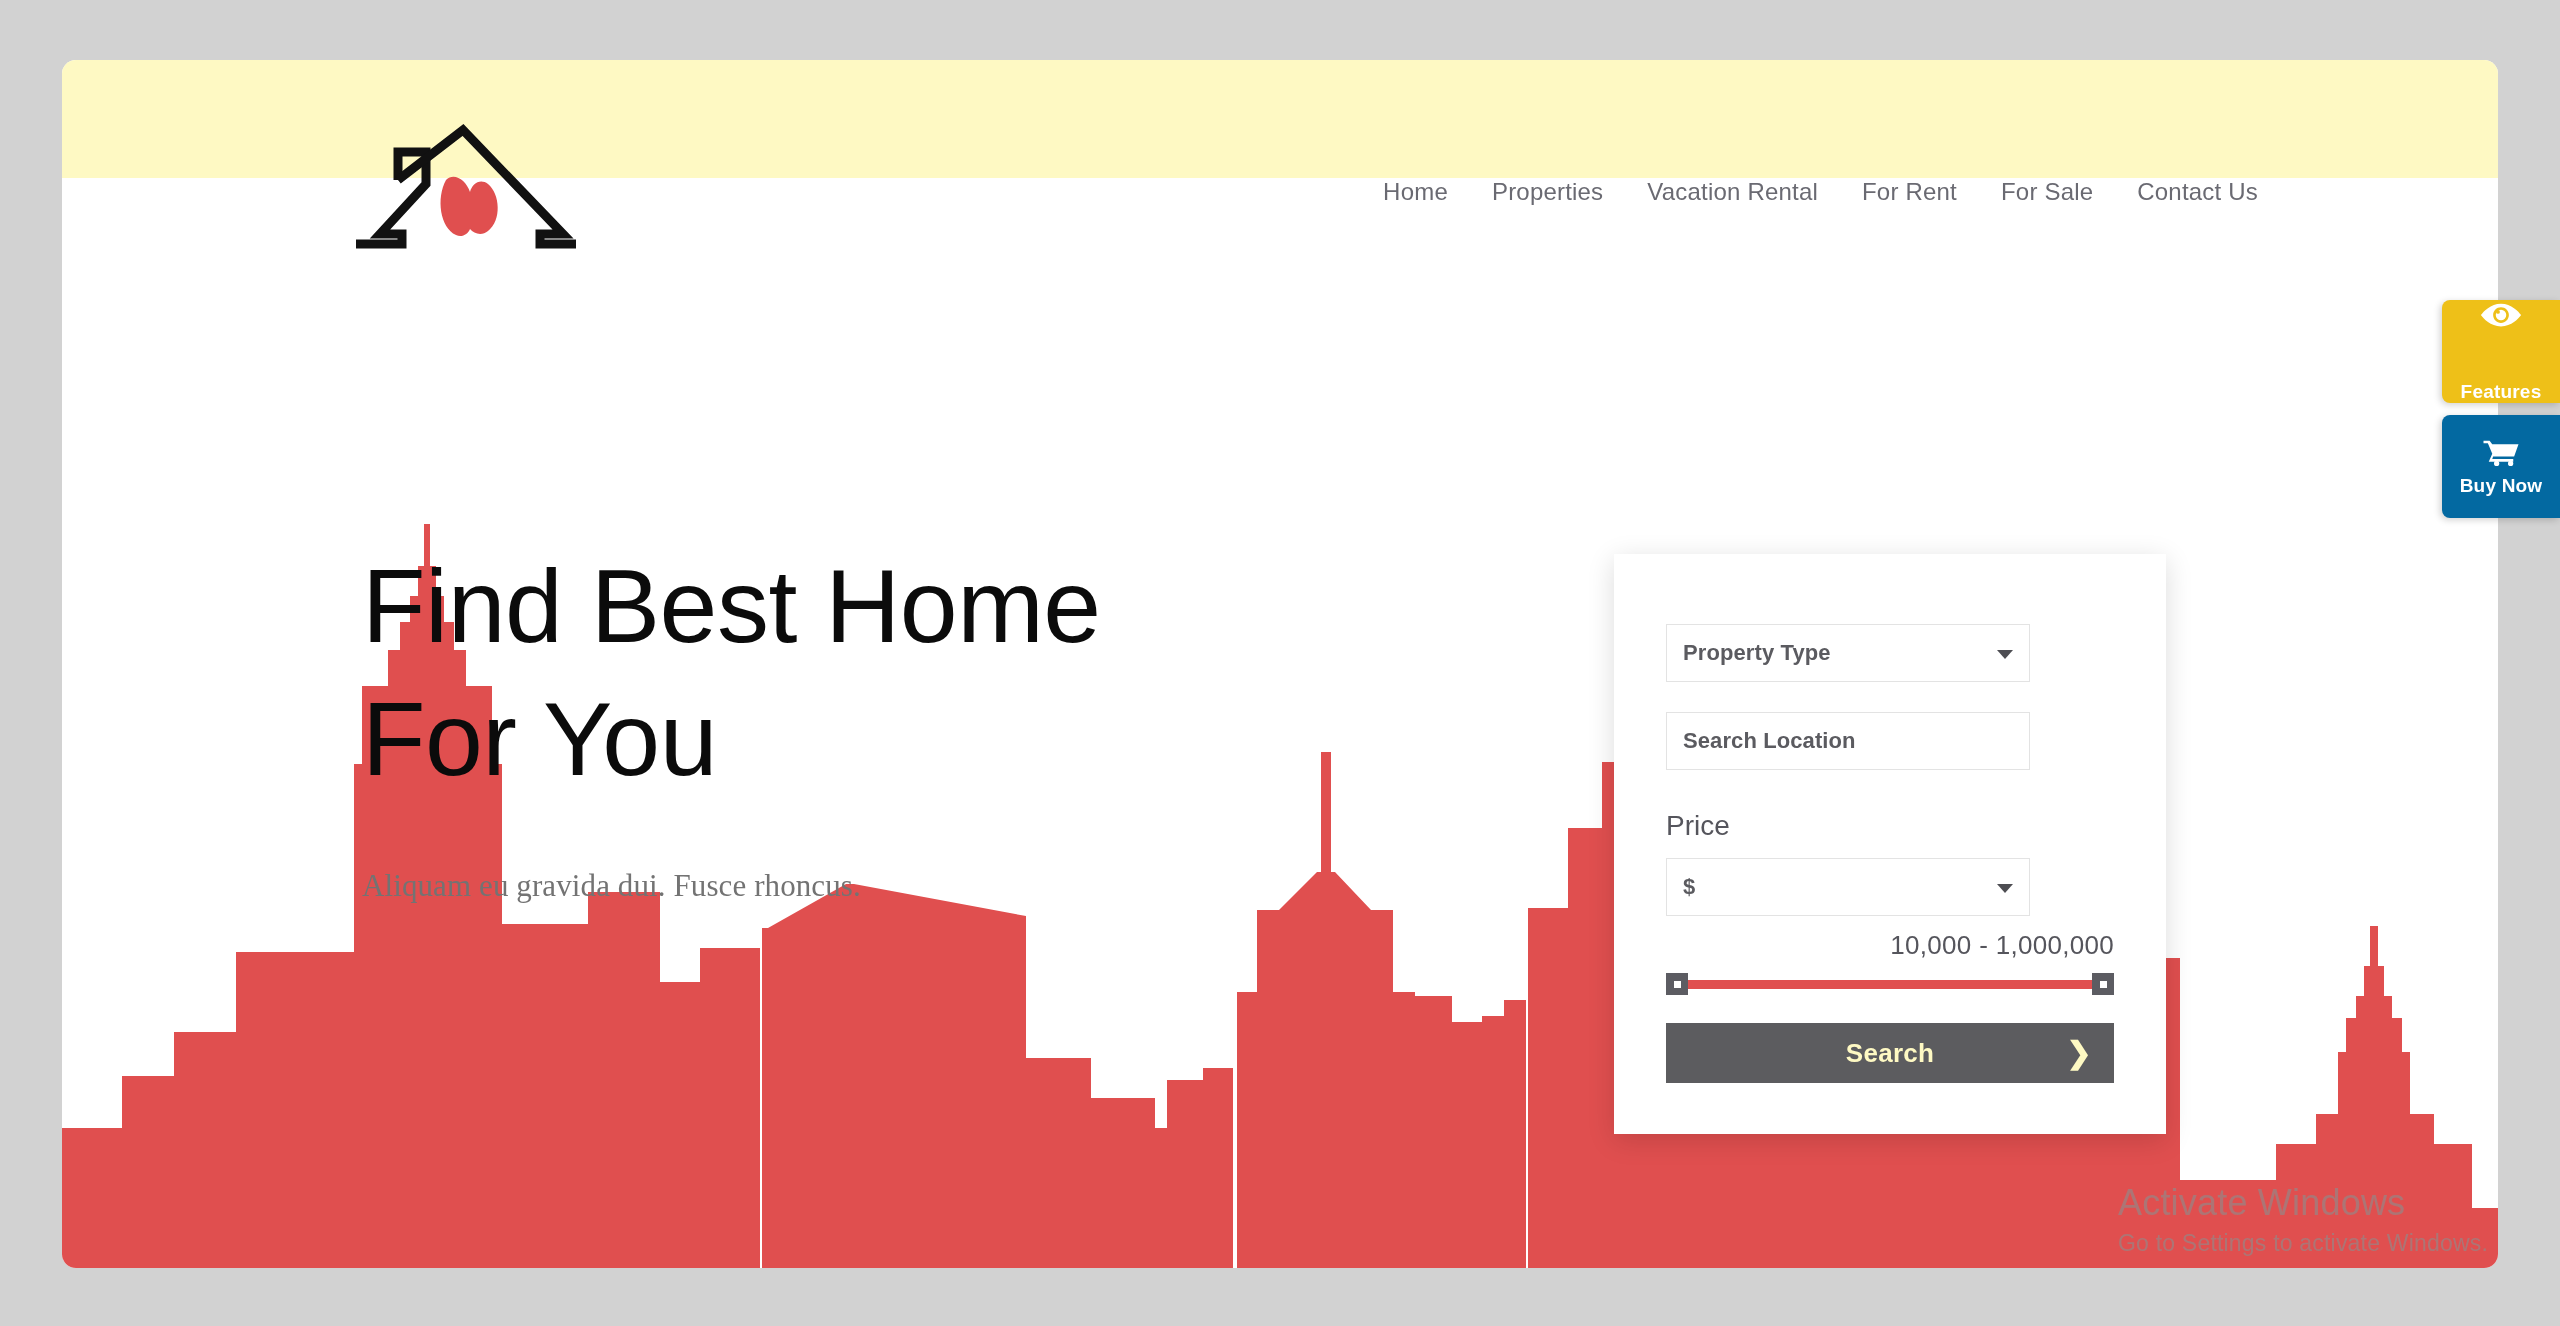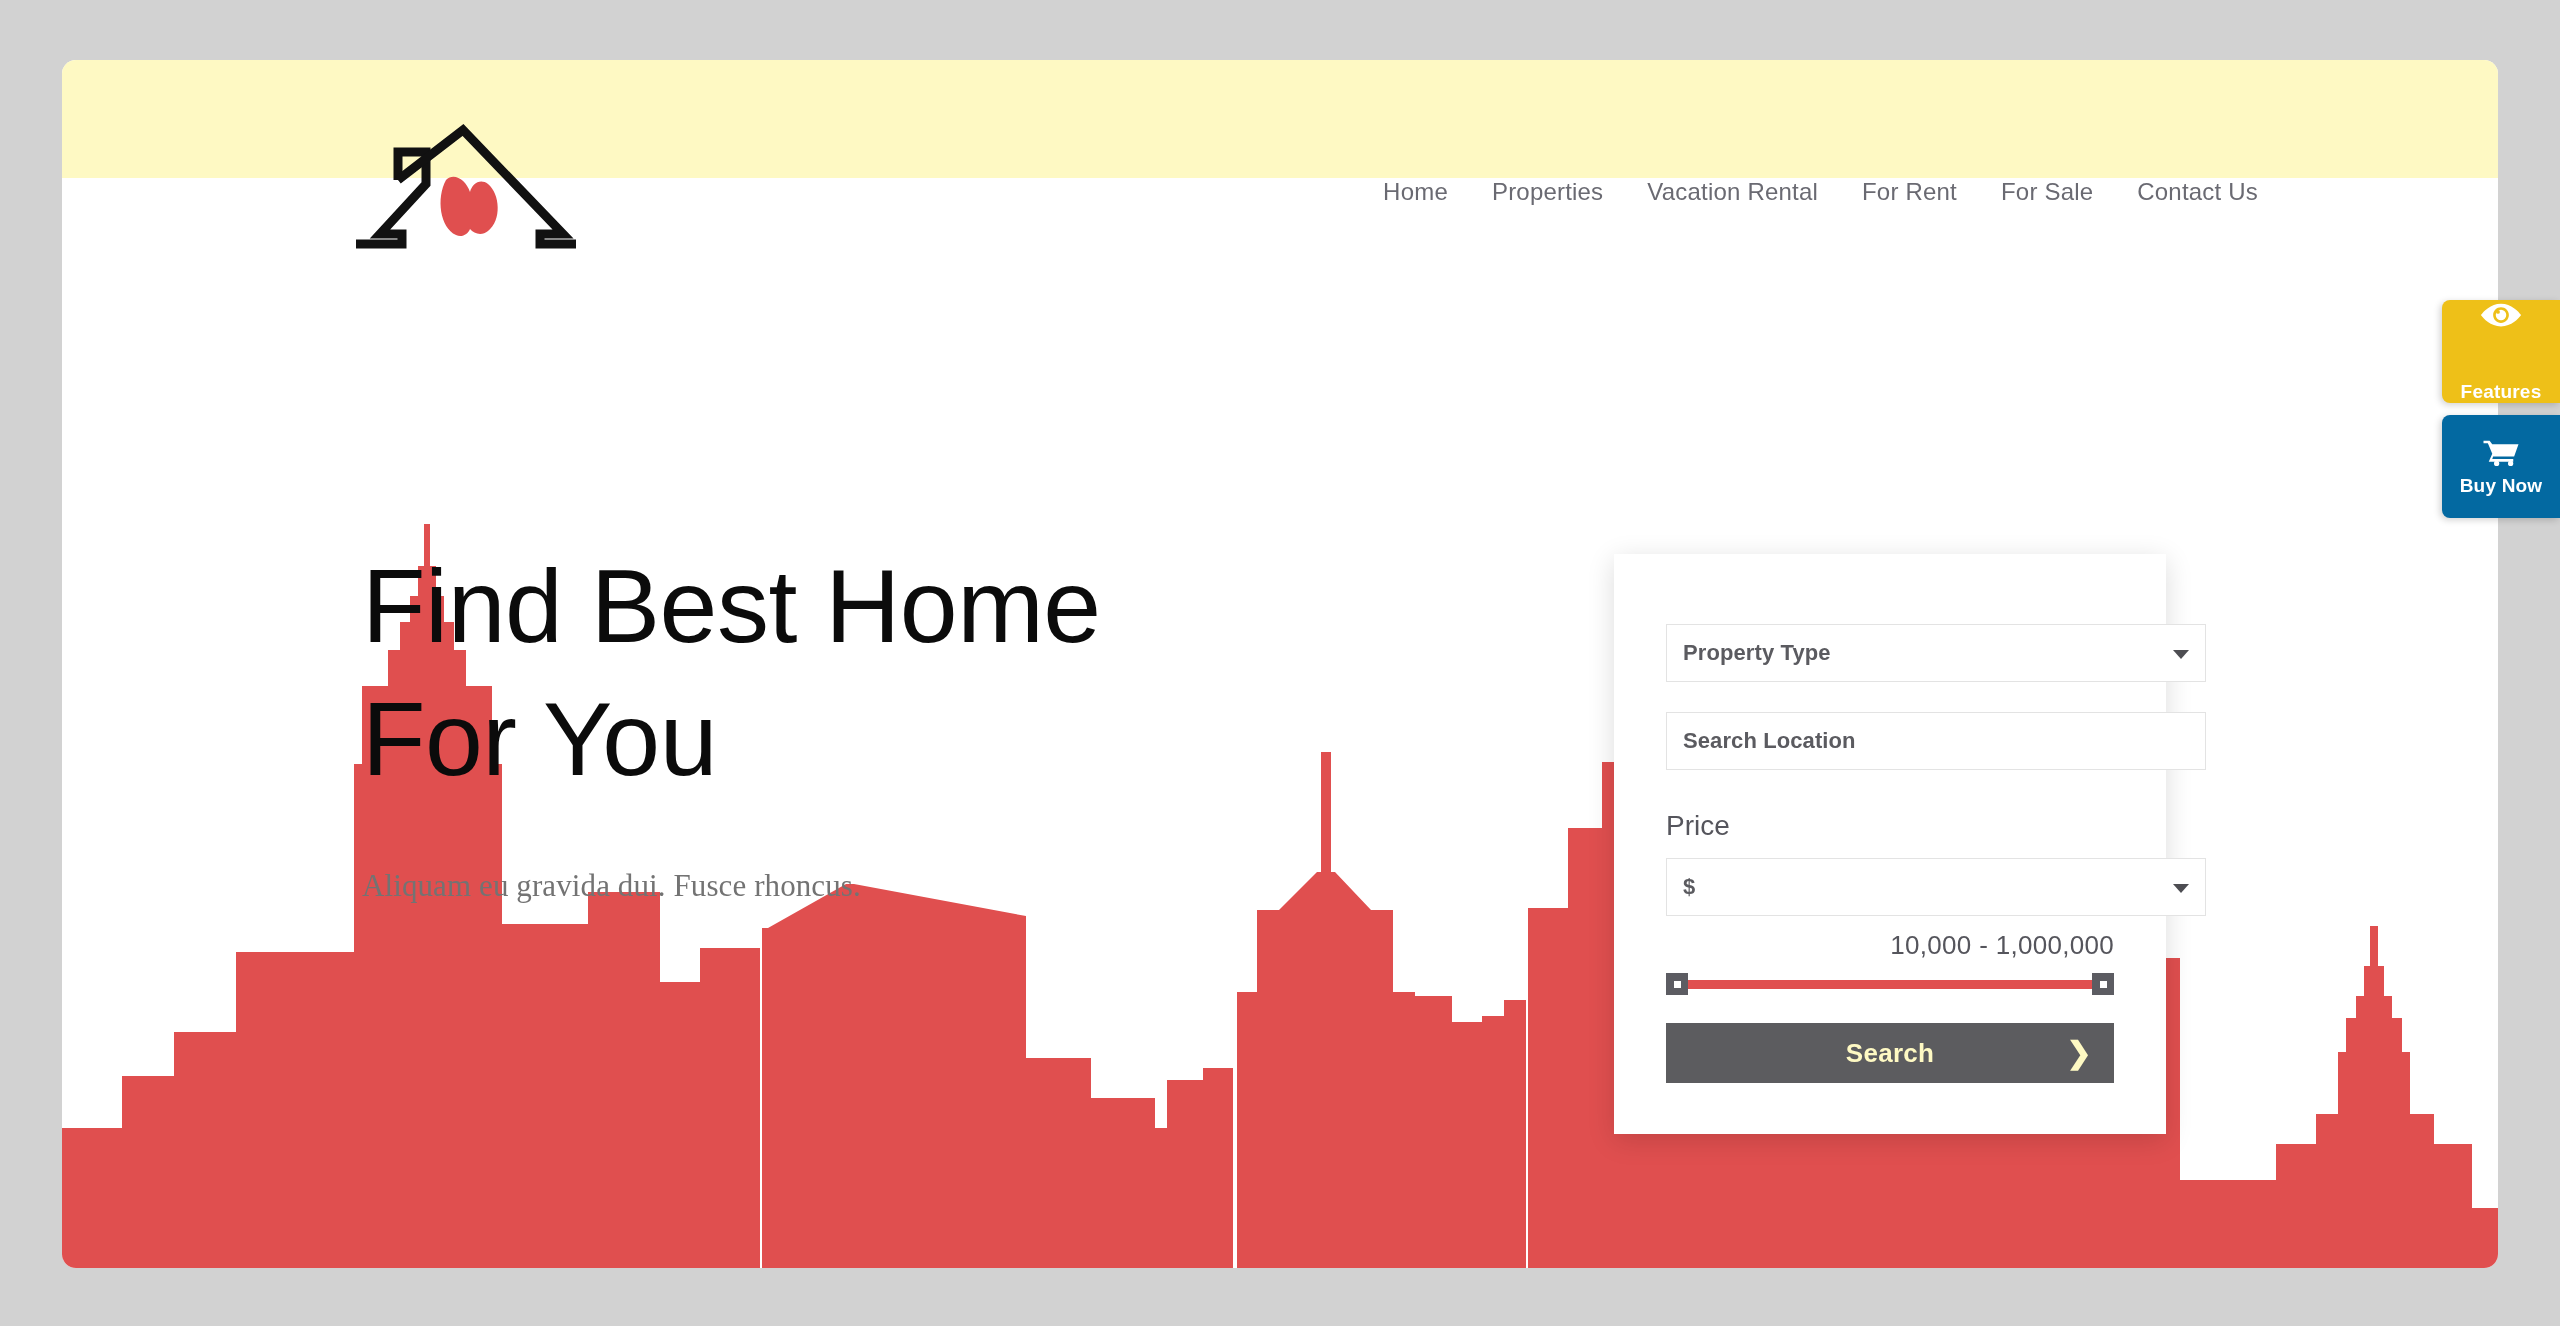--- a/index.html
+++ b/index.html
@@ -119,21 +119,21 @@
     width: 552px;
     height: 580px;
     background: #ffffff;
     box-shadow: 0 6px 26px rgba(0,0,0,.14);
     z-index: 20;
     padding: 70px 52px 0 52px;
   }
 
   .field {
     position: relative;
-    width: 540px;
+    width: 364px;
     height: 58px;
     border: 1px solid #e3e3e3;
     background: #fff;
     display: flex;
     align-items: center;
     padding: 0 16px;
     cursor: pointer;
   }
   .field-label {
     font-size: 22px;
@@ -391,20 +391,24 @@
       <nav id="main-nav">
         <a class="nav-item">Home</a>
         <a class="nav-item">Properties</a>
         <a class="nav-item">Vacation Rental</a>
         <a class="nav-item">For Rent</a>
         <a class="nav-item">For Sale</a>
         <a class="nav-item">Contact Us</a>
       </nav>
     </div>
 
+    <div id="win-watermark">
+      <div id="win-watermark-title">Activate Windows</div>
+      <div id="win-watermark-sub">Go to Settings to activate Windows.</div>
+    </div>
 
   </div>
 
   <div id="side-buttons">
 
     <div class="side-btn" id="btn-features">
       <svg class="side-icon" viewBox="0 0 48 32" xmlns="http://www.w3.org/2000/svg">
         <path d="M24 3 C12 3 4 12 1 16 C4 20 12 29 24 29 C36 29 44 20 47 16 C44 12 36 3 24 3 Z
                  M24 25 C19 25 15 21 15 16 C15 11 19 7 24 7 C29 7 33 11 33 16 C33 21 29 25 24 25 Z" fill="#ffffff"></path>
         <circle cx="24" cy="16" r="6" fill="#ffffff"></circle>

